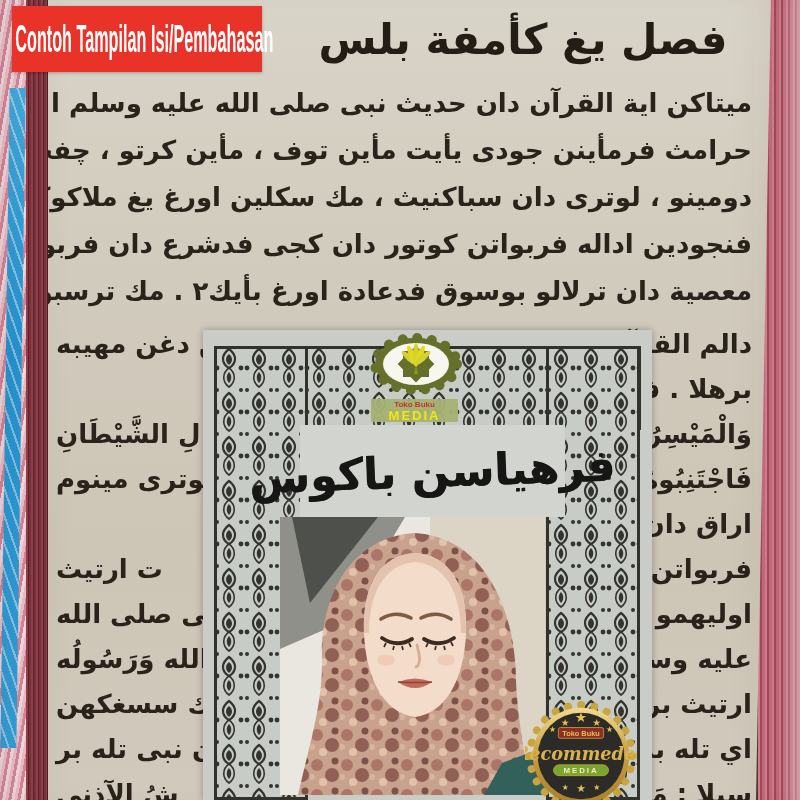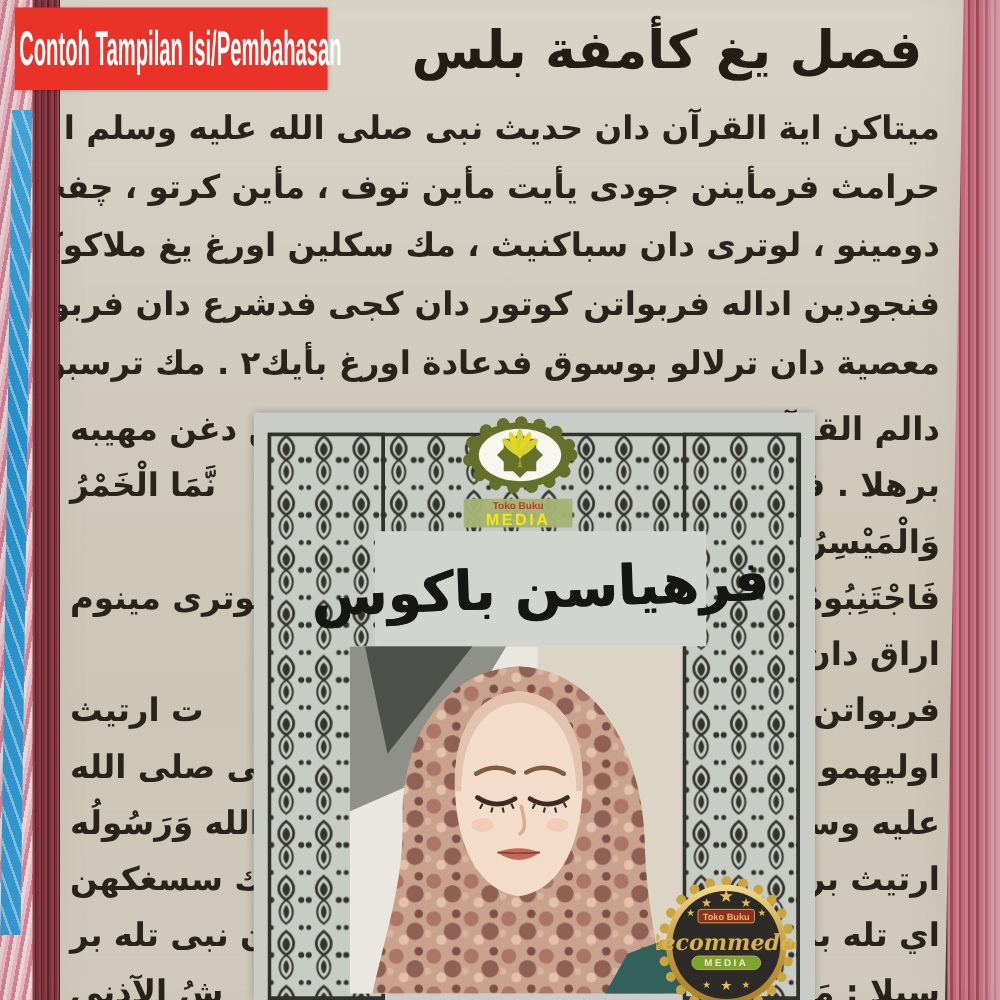--- a/index.html
+++ b/index.html
@@ -51,21 +51,21 @@
   }
   .red-label span {
     display:inline-block; color:#fff; font-family:"Liberation Sans",sans-serif;
     font-weight:bold; font-size:36px; white-space:nowrap; letter-spacing:0;
     transform:scale(0.45,1.08); transform-origin:6px center;
   }
   
   .arabic { direction:rtl; color:#2a231b; font-weight:bold; font-family:"DejaVu Sans",sans-serif; }
   .page-title {
     position:absolute; top:2px; right:62px; width:430px; height:76px; z-index:1;
-    font-size:42px; line-height:76px; white-space:nowrap; color:#241d15;
+    font-size:42px; line-height:76px; text-align:center; white-space:nowrap; color:#241d15;
   }
   .bodyline {
     position:absolute; left:56px; width:696px; height:46px; z-index:1;
     font-size:26px; line-height:46px; white-space:nowrap;
     text-align:justify; text-align-last:justify; text-justify:inter-word;
   }
   .splitline {
     position:absolute; left:56px; width:696px; height:45px; z-index:1;
     font-size:26px; line-height:45px; display:flex; justify-content:space-between; white-space:nowrap;
   }
@@ -142,24 +142,24 @@
   <div class="bodyline arabic" style="top:174px">دومينو ، لوترى دان سباكنيث ، مك سكلين اورغ يغ ملاكوكن</div>
   <div class="bodyline arabic" style="top:221px">فنجودين اداله فربواتن كوتور دان كجى فدشرع دان فربواتن</div>
   <div class="bodyline arabic" style="top:268px">معصية دان ترلالو بوسوق فدعادة اورغ بأيك٢ . مك ترسبوة</div>
 
   <div class="splitline arabic" style="top:322px">
     <span>دالم القرآن</span>
     <span>ين دغن مهيبه</span>
   </div>
   <div class="splitline arabic" style="top:367px">
     <span>برهلا . فره</span>
-    <span>نَّمَا الْخَمْرُ</span>
   </div>
   <div class="splitline arabic" style="top:412px">
     <span>وَالْمَيْسِرُ</span>
+    <span>لِ الشَّيْطَانِ</span>
   </div>
   <div class="splitline arabic" style="top:457px">
     <span>فَاجْتَنِبُوهُ</span>
     <span>لوترى مينوم</span>
   </div>
   <div class="splitline arabic" style="top:502px">
     <span>اراق دان م</span>
   </div>
   <div class="splitline arabic" style="top:547px">
     <span>فربواتن كود</span>

